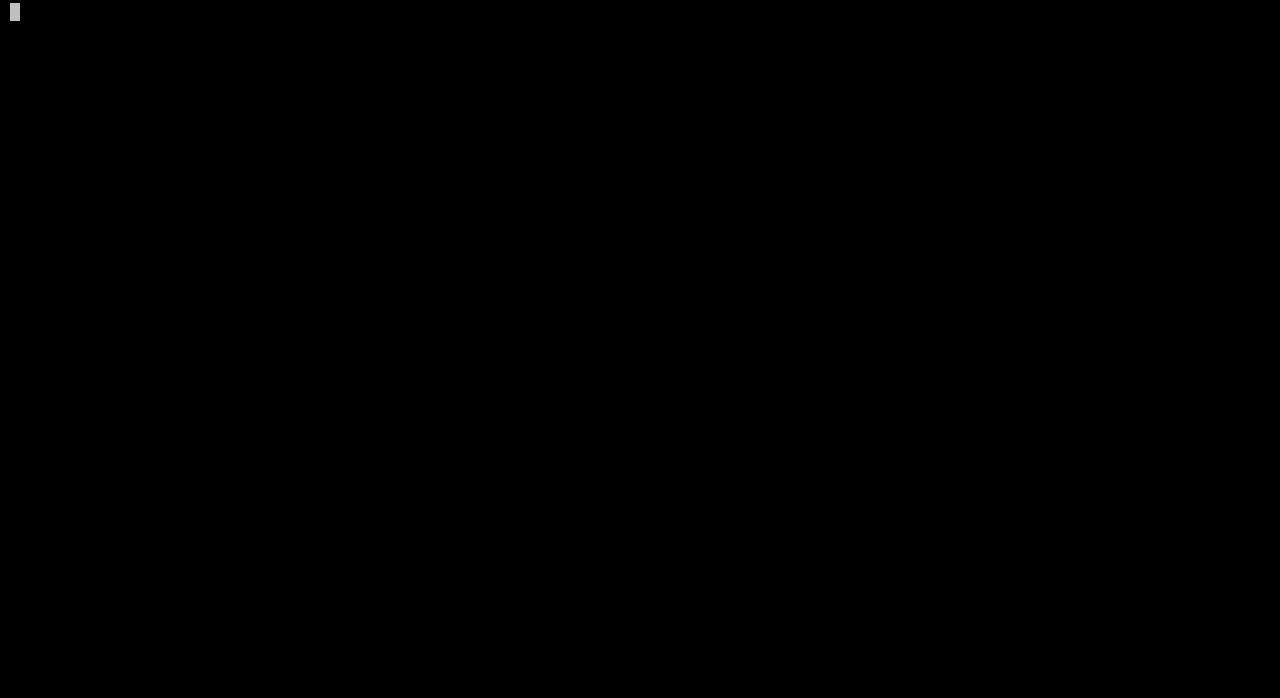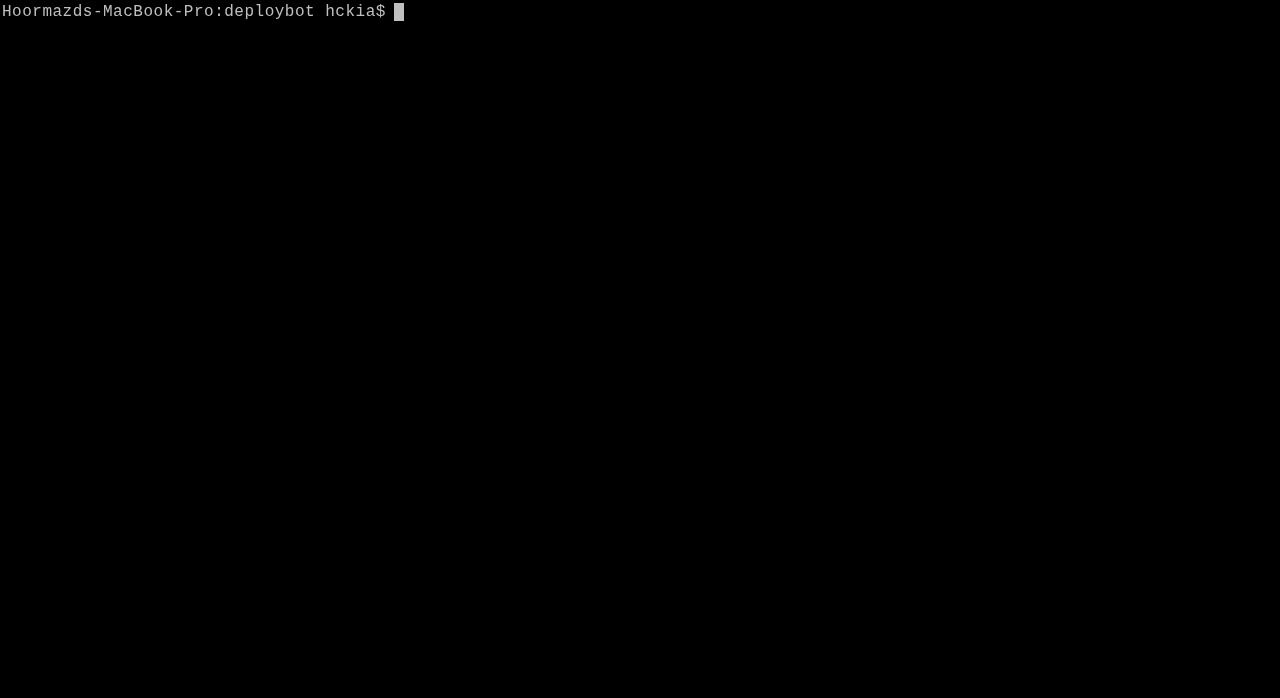--- a/index.html
+++ b/index.html
@@ -39,16 +39,15 @@
       background-color: #bfbfbf;
       margin-left: 8px;
       vertical-align: middle;
     }
   </style>
 </head>
 <body>
 
 <div class="terminal">
   <div class="prompt-line">
-    <span class="prompt-text">Hoormazds-MacBook-Pro:deploybot hckia$</span>
     <span class="cursor"></span>
   </div>
 </div>
 
 </body></html>

